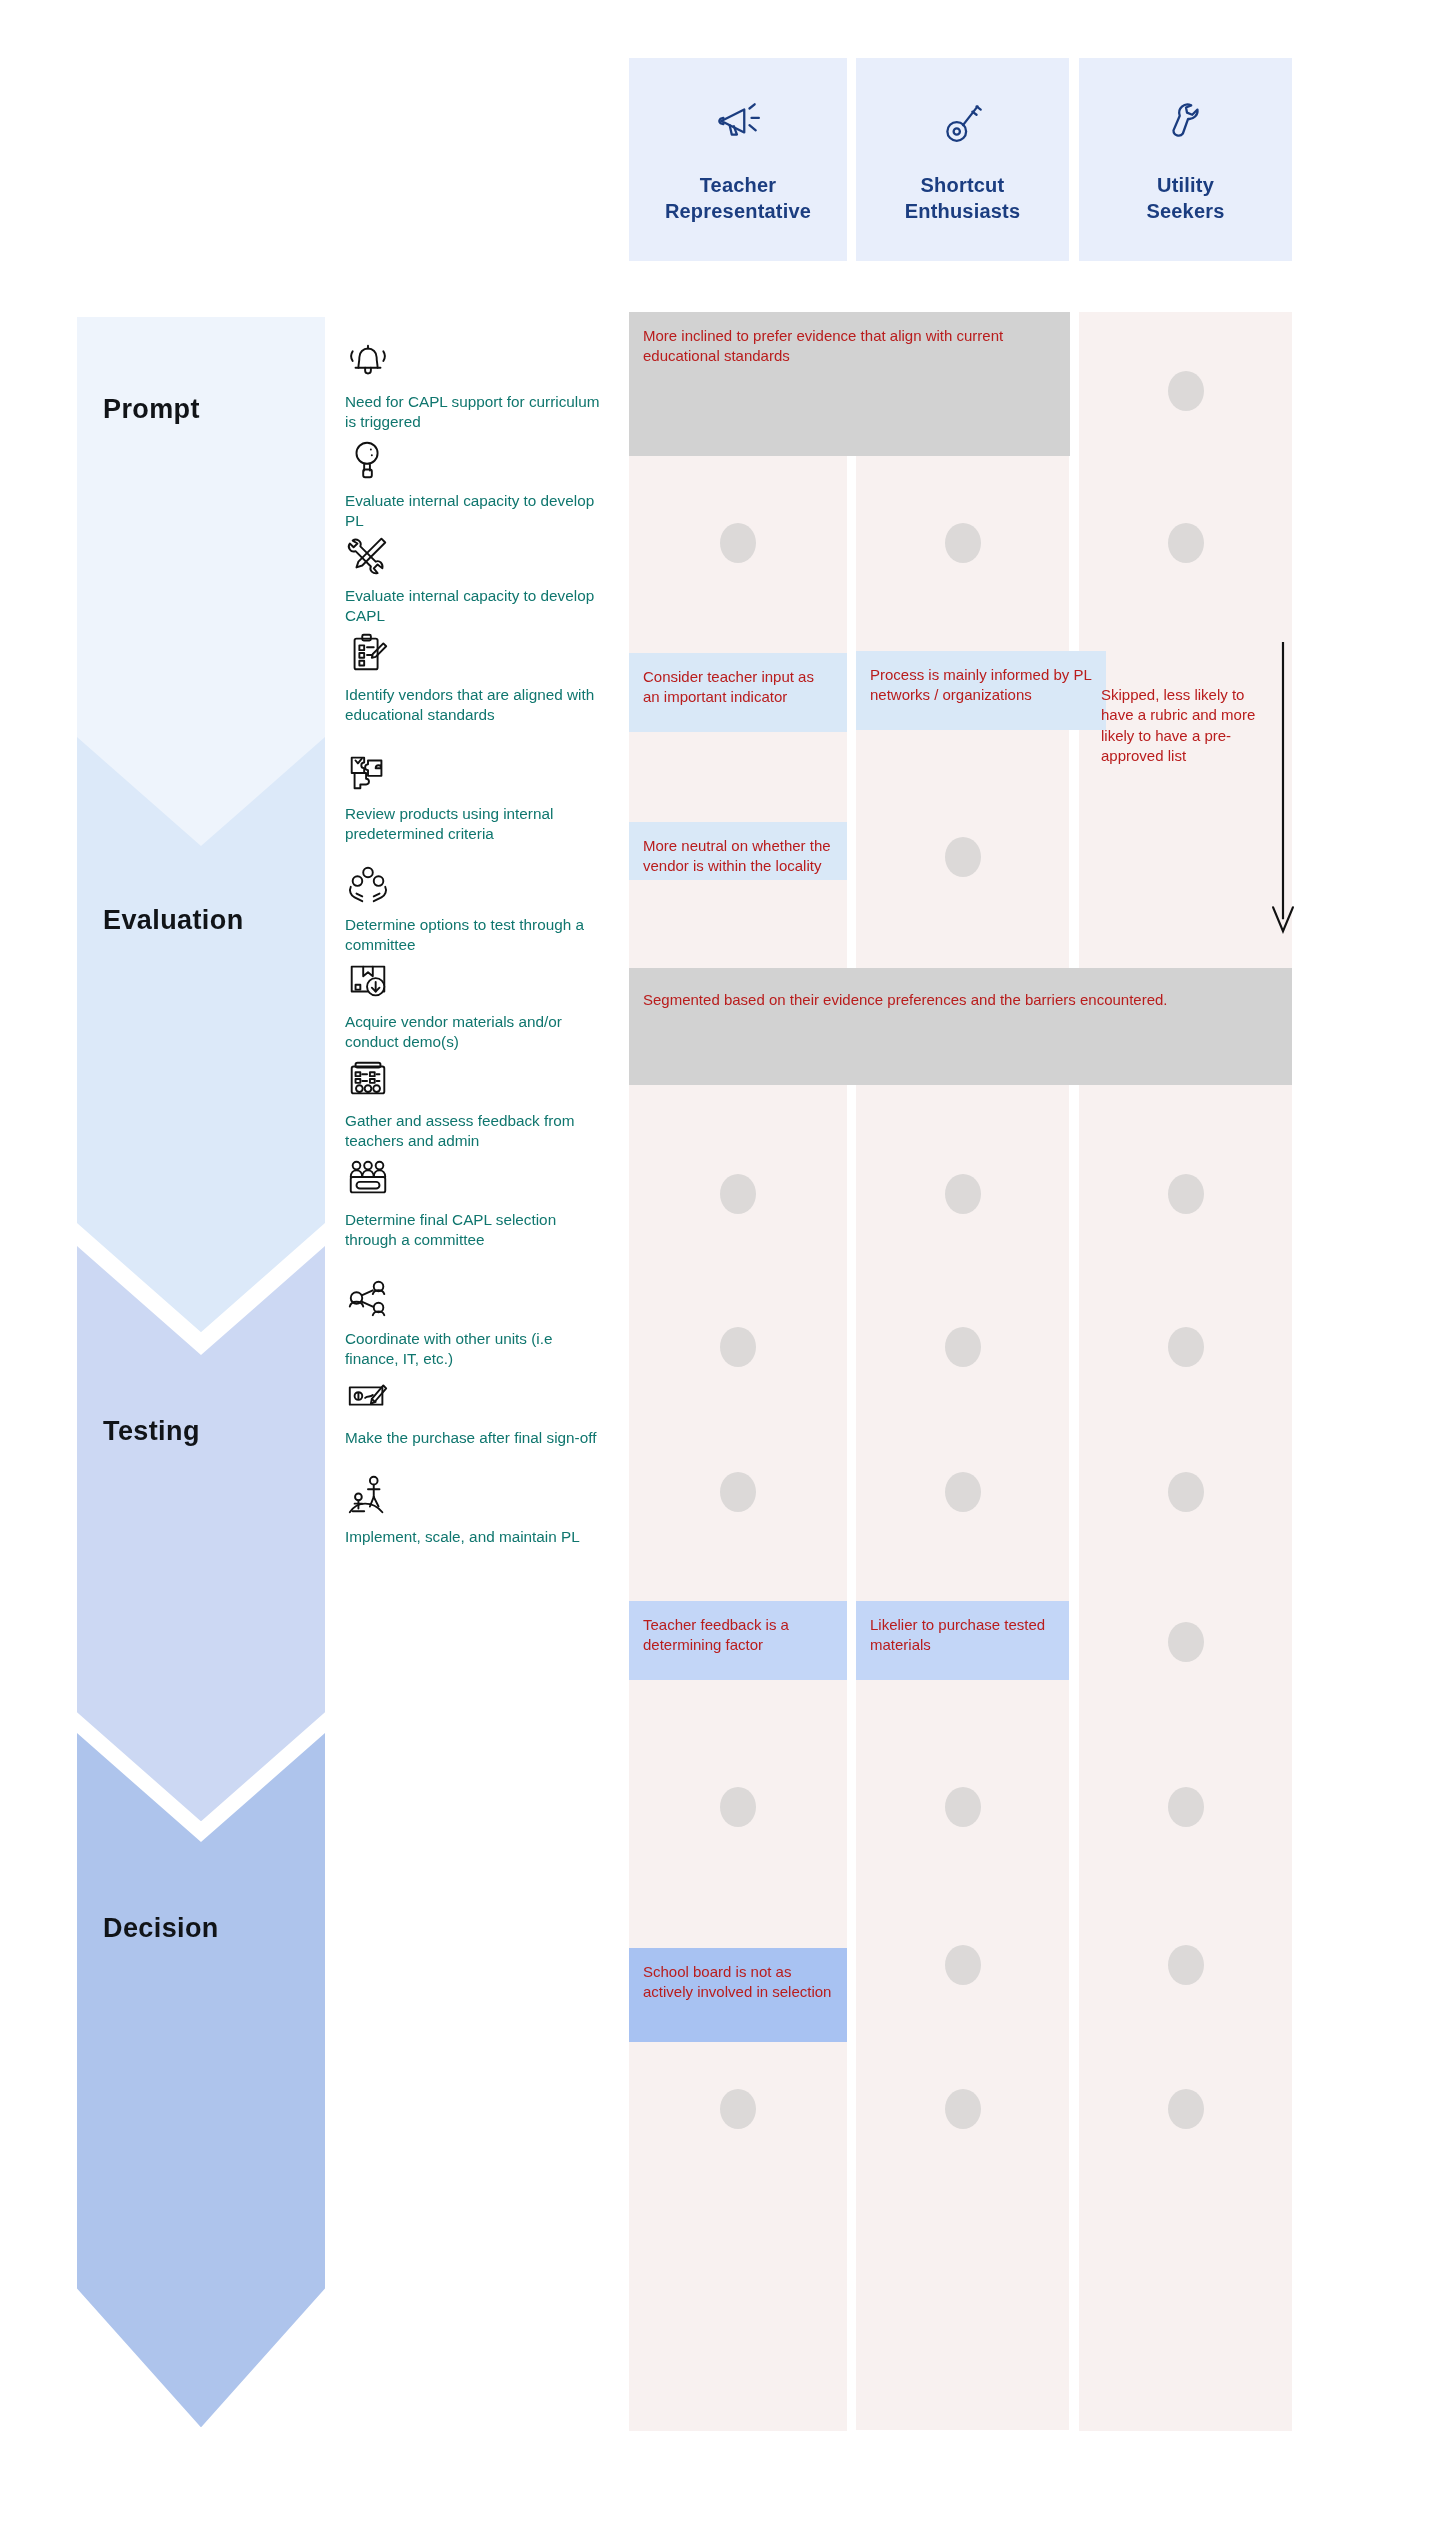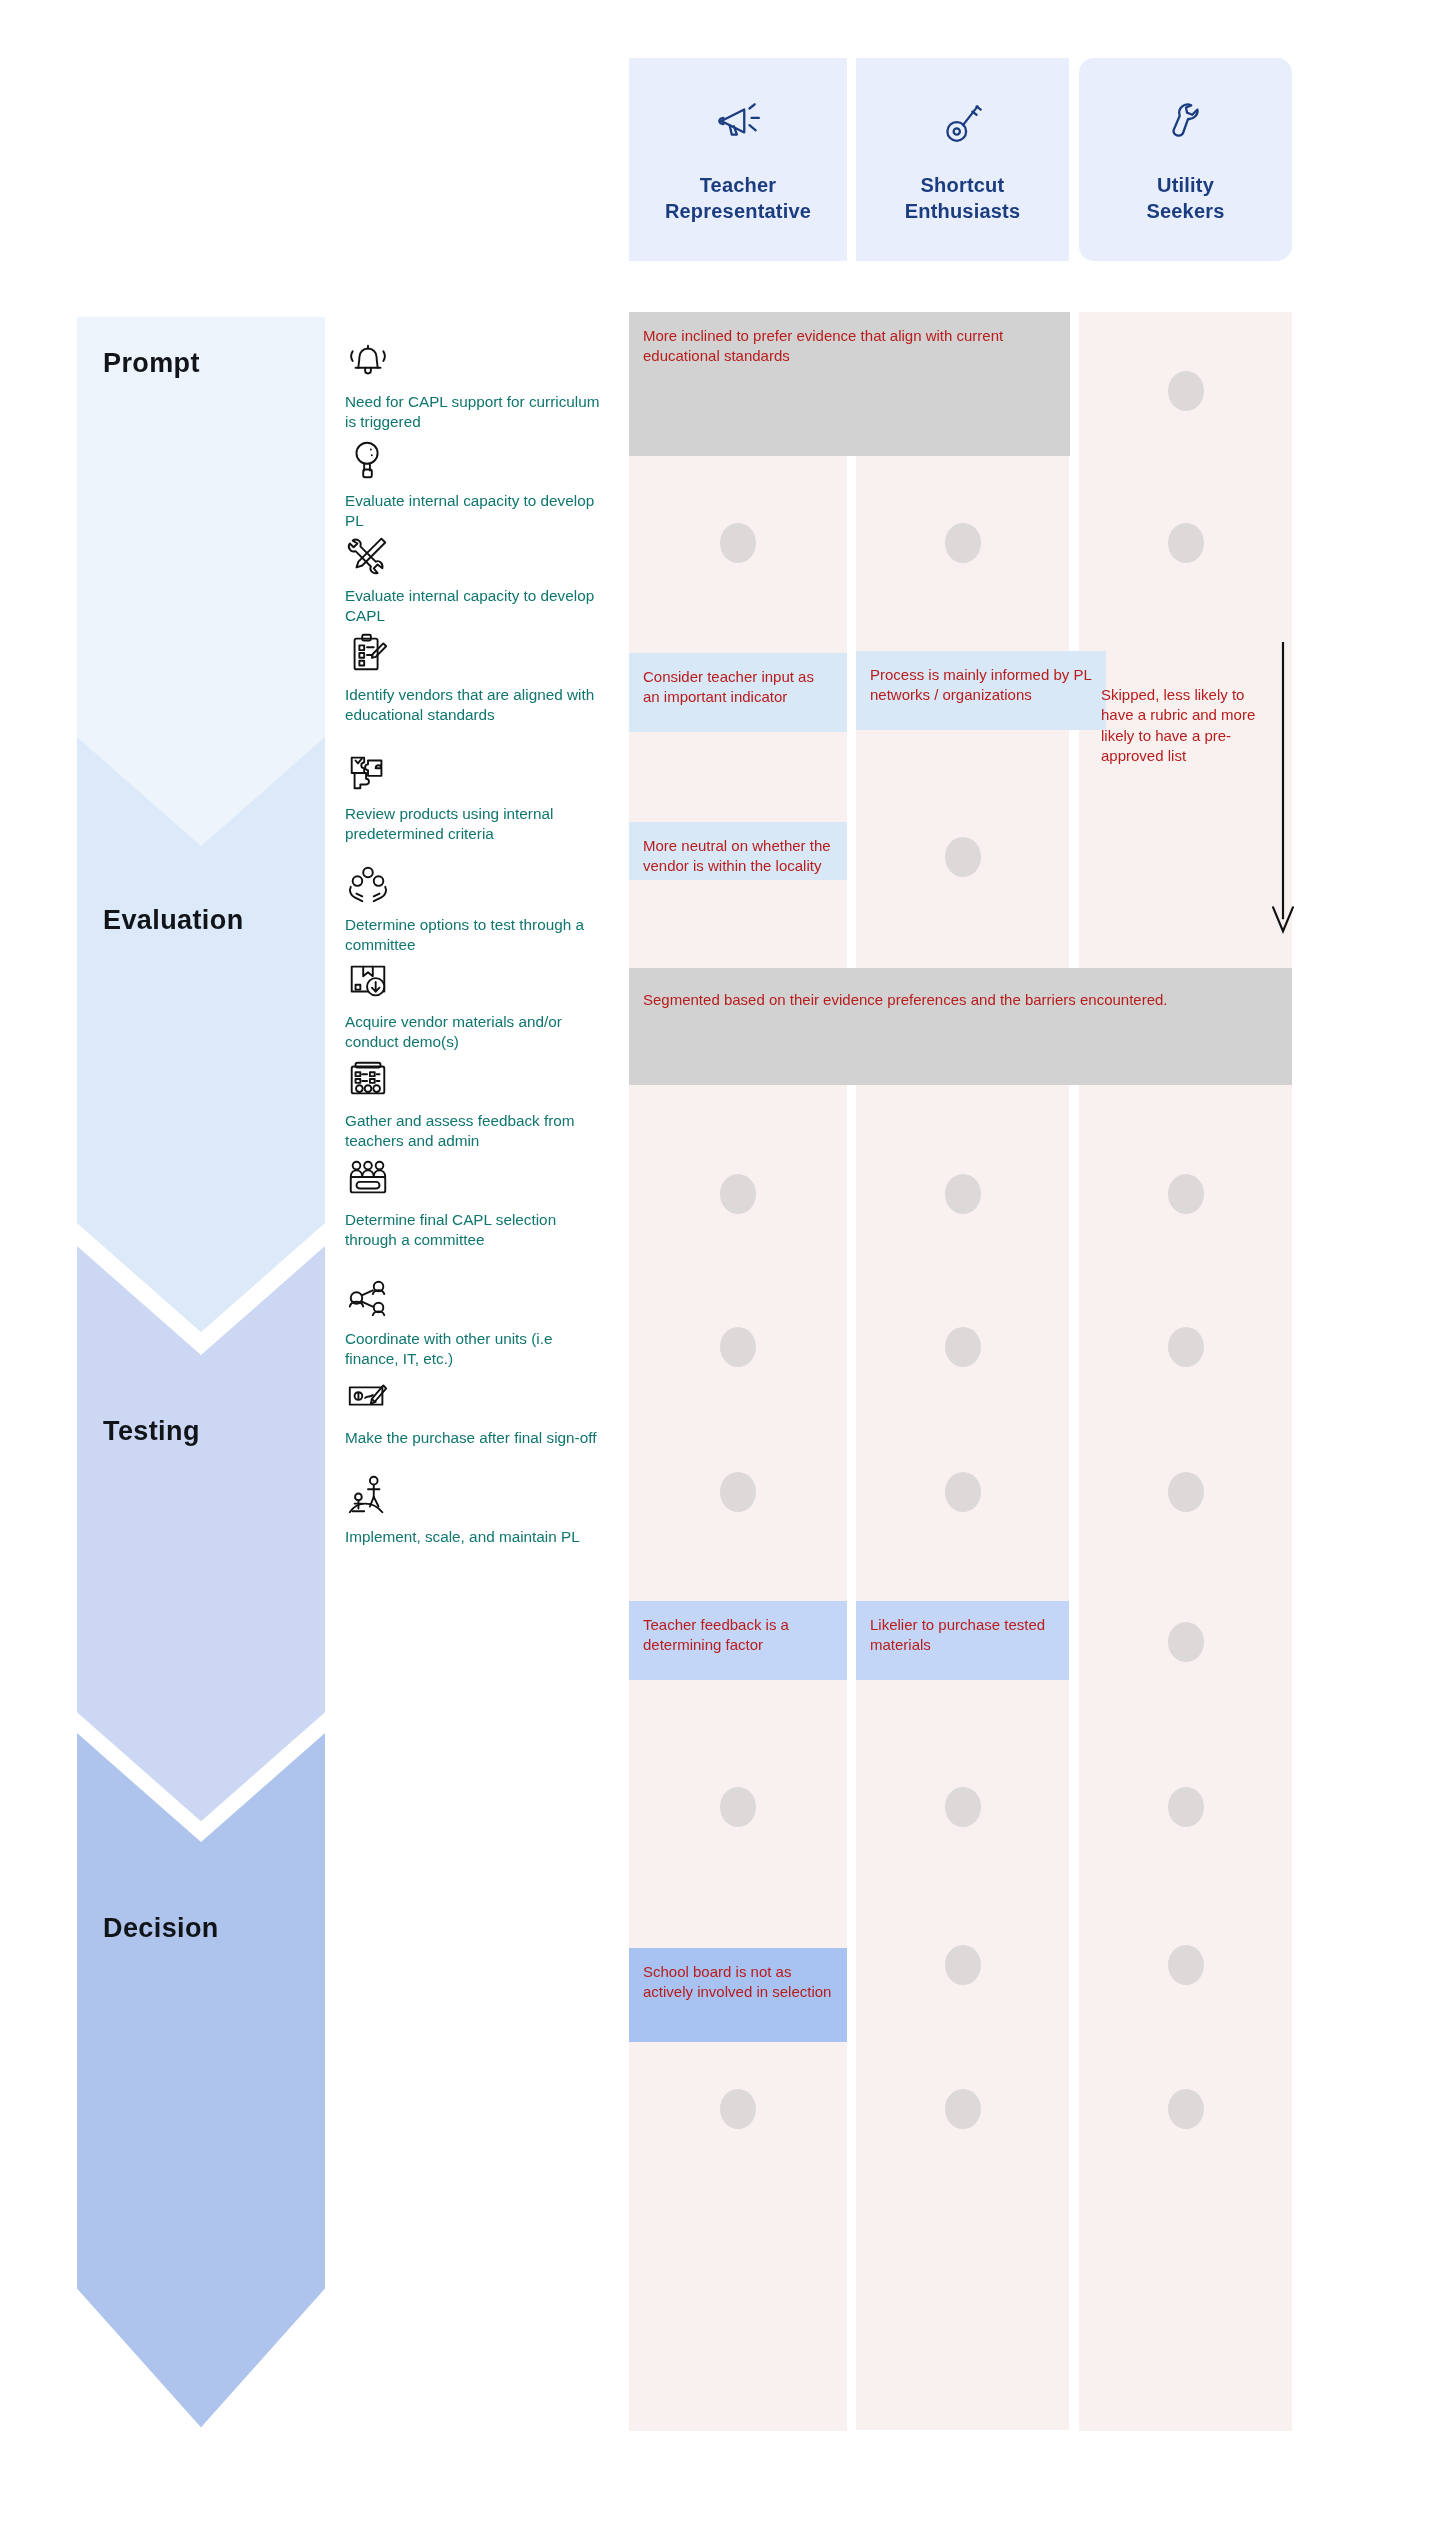--- a/index.html
+++ b/index.html
@@ -73,21 +73,21 @@
 </style>
 </head>
 <body>
 
 <div id="stage-rail">
 
   <div class="stage" style="top:0px;height:574px;">
     <svg class="stage-shape" viewBox="0 0 250 580" preserveAspectRatio="none">
       <path d="M0,0 L250,0 L250,470 L125,580 L0,470 Z" fill="#eef4fc"></path>
     </svg>
-    <div class="stage-label" style="margin-top:31px;">Prompt</div>
+    <div class="stage-label" style="margin-top:77px;">Prompt</div>
   </div>
 
   <div class="stage" style="top:420px;height:594px;">
     <svg class="stage-shape" viewBox="0 0 250 600" preserveAspectRatio="none">
       <path d="M0,0 L125,110 L250,0 L250,490 L125,600 L0,490 Z" fill="#dce9f9"></path>
     </svg>
     <div class="stage-label" style="margin-top:168px;">Evaluation</div>
   </div>
 
   <div class="stage" style="top:929px;height:574px;">
@@ -280,21 +280,21 @@
   <svg class="persona-icon" viewBox="0 0 48 48" fill="none" stroke="#1b3d80" stroke-width="2.2" stroke-linecap="round" stroke-linejoin="round">
     <circle cx="18" cy="34" r="9"></circle>
       <circle cx="18" cy="34" r="3"></circle>
     <path d="M24 28L38 10"></path>
     <path d="M33 15l4 3"></path>
       <path d="M37 10l4 3"></path>
   </svg>
   <div class="persona-title">Shortcut<br>Enthusiasts</div>
 </div>
 
-<div class="persona-head" style="left:1079px;width:213px;border-radius:15px;">
+<div class="persona-head" style="left:1079px;width:213px;">
   <svg class="persona-icon" viewBox="0 0 48 48" fill="none" stroke="#1b3d80" stroke-width="2.2" stroke-linecap="round" stroke-linejoin="round">
     <path d="M29 9a8 8 0 0 0-11 10l-6 14a5 5 0 0 0 9 3l5-14a8 8 0 0 0 9-9l-5 5-5-2-1-5z"></path>
   </svg>
   <div class="persona-title">Utility<br>Seekers</div>
 </div>
 
 <div class="persona-col" style="left:629px;top:312px;width:218px;height:2119px;"></div>
 <div class="persona-col" style="left:856px;top:455px;width:213px;height:1975px;"></div>
 <div class="persona-col" style="left:1079px;top:312px;width:213px;height:2119px;"></div>
 

